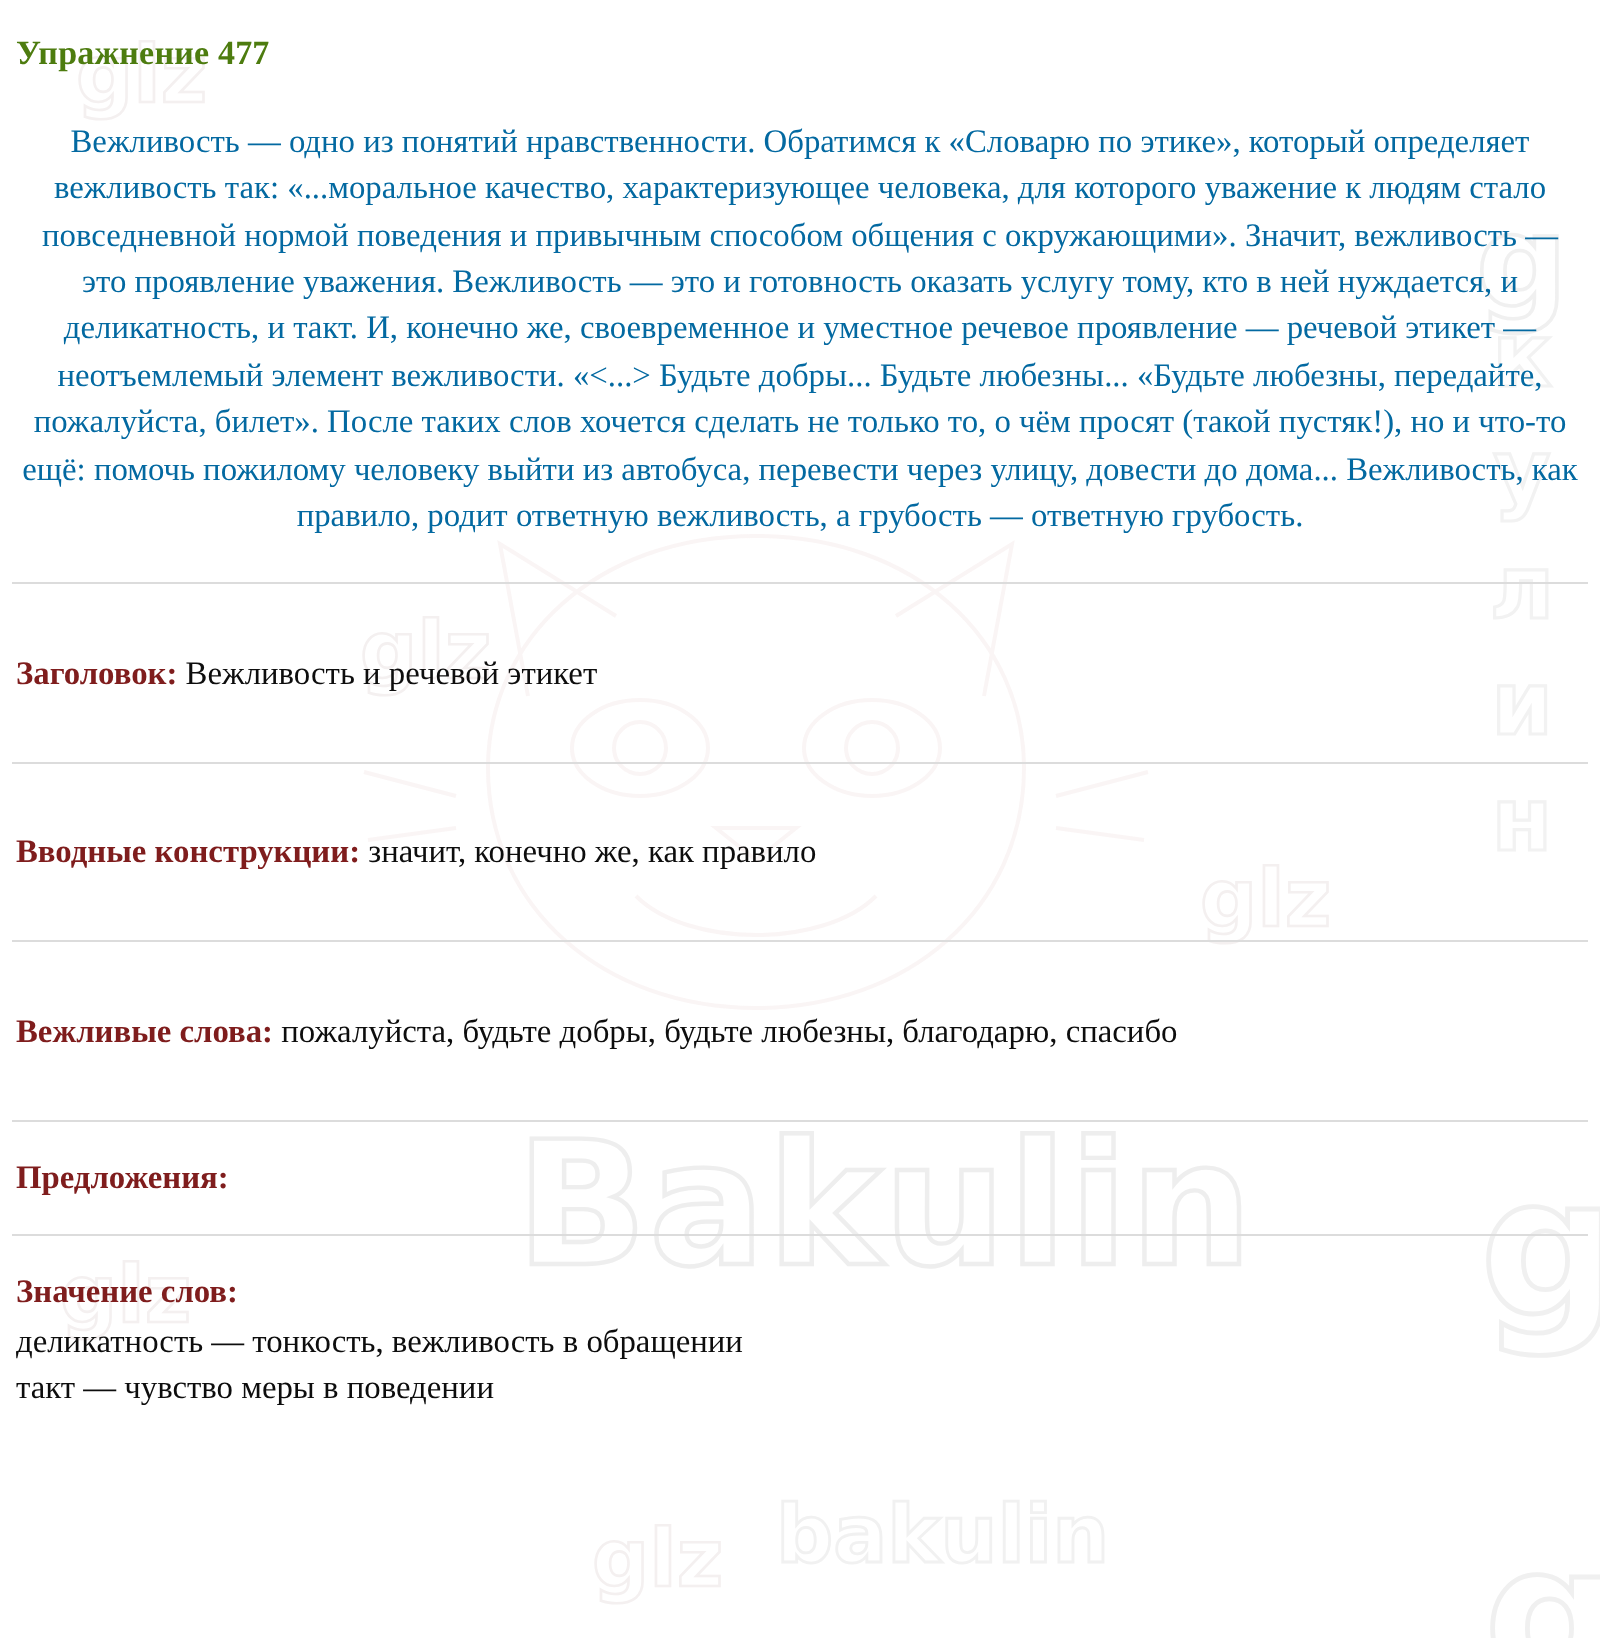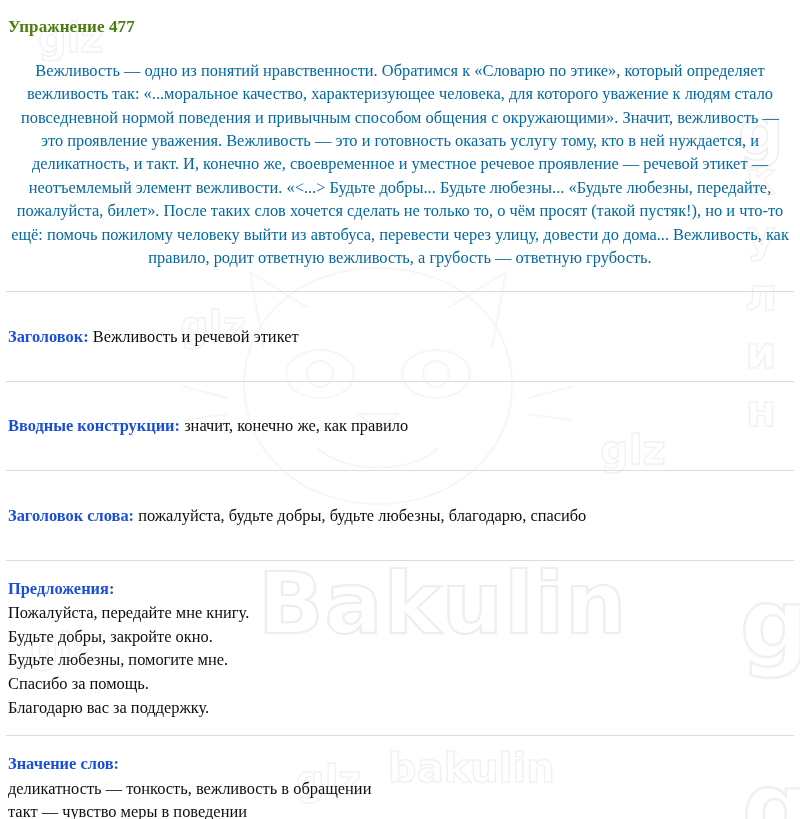--- a/index.html
+++ b/index.html
@@ -146,21 +146,21 @@
   .section {
     padding: 0 2px;
   }
   .section-line {
     font-size: 16.4px;
     line-height: 23.6px;
     color: #0d0d0d;
   }
   .section-label {
     font-weight: 700;
-    color: #1d4ed8;
+    color: #7f1d1d;
   }
   .section-inline {
     padding: 16px 2px 16px 2px;
   }
   .section-block {
     padding: 16px 2px 16px 2px;
   }
   .section-block .section-label {
     display: block;
     margin-bottom: 1px;
@@ -243,36 +243,29 @@
     <p class="section-line">
       <span class="section-label">Вводные конструкции:</span>
       <span>значит, конечно же, как правило</span>
     </p>
   </div>
 
   <hr class="sep">
 
   <div class="section section-inline">
     <p class="section-line">
-      <span class="section-label">Заголовок слова:</span>
+      <span class="section-label">Вежливые слова:</span>
       <span>пожалуйста, будьте добры, будьте любезны, благодарю, спасибо</span>
     </p>
   </div>
 
   <hr class="sep">
 
   <div class="section section-block">
     <span class="section-label section-line">Предложения:</span>
-    <ul class="item-list">
-      <li>Пожалуйста, передайте мне книгу.</li>
-      <li>Будьте добры, закройте окно.</li>
-      <li>Будьте любезны, помогите мне.</li>
-      <li>Спасибо за помощь.</li>
-      <li>Благодарю вас за поддержку.</li>
-    </ul>
   </div>
 
   <hr class="sep">
 
   <div class="section section-block">
     <span class="section-label section-line">Значение слов:</span>
     <ul class="item-list">
       <li>деликатность — тонкость, вежливость в обращении</li>
       <li>такт — чувство меры в поведении</li>
 

